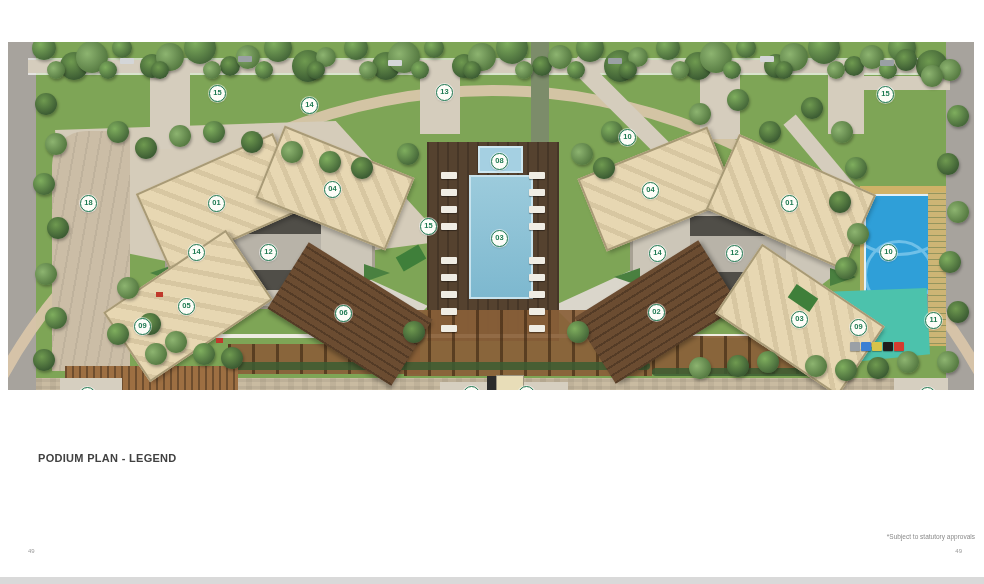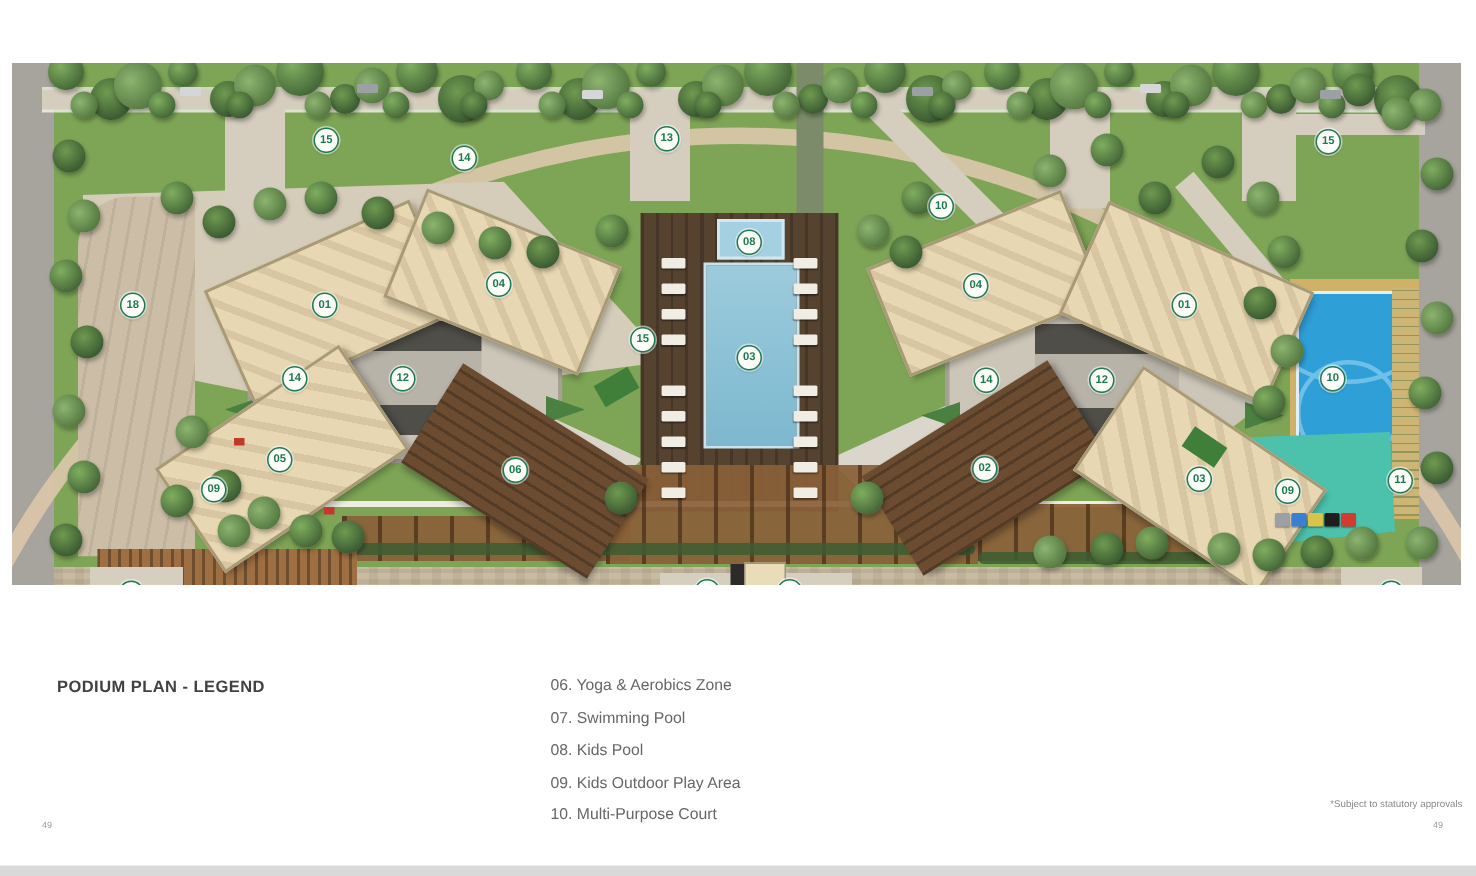--- a/index.html
+++ b/index.html
@@ -327,26 +327,19 @@
       <div class="marker" title="Exit" style="left: 510px; top: 344px; border-color: rgb(30, 122, 82); color: rgb(30, 122, 82);">20</div>
       <div class="marker" title="Entry" style="left: 911px; top: 345px; border-color: rgb(30, 122, 82); color: rgb(30, 122, 82);">19</div>
       <div class="parrow" style="left: 74px; top: 365px;">↑</div>
       <div class="parrow" style="left: 458px; top: 365px;">↓</div>
       <div class="parrow" style="left: 513px; top: 365px;">↓</div>
       <div class="parrow" style="left: 914px; top: 365px;">↑</div>
     </div>
 
   <div class="legend">
     <div class="legend-title">PODIUM PLAN - LEGEND</div>
-    <div class="legend-col c2">
-        <div class="legend-item">06. Yoga &amp; Aerobics Zone</div>
-        <div class="legend-item">07. Swimming Pool</div>
-        <div class="legend-item">08. Kids Pool</div>
-        <div class="legend-item">09. Kids Outdoor Play Area</div>
-        <div class="legend-item">10. Multi-Purpose Court</div>
-      </div>
   </div>
 
   <div class="footnote">*Subject to statutory approvals</div>
   <div class="pagenum" style="left:28px;top:548px;">49</div>
   <div class="pagenum" style="right:22px;top:548px;">49</div>
   <div class="bottom-bar"></div>
 </div>
 
 </body></html>

